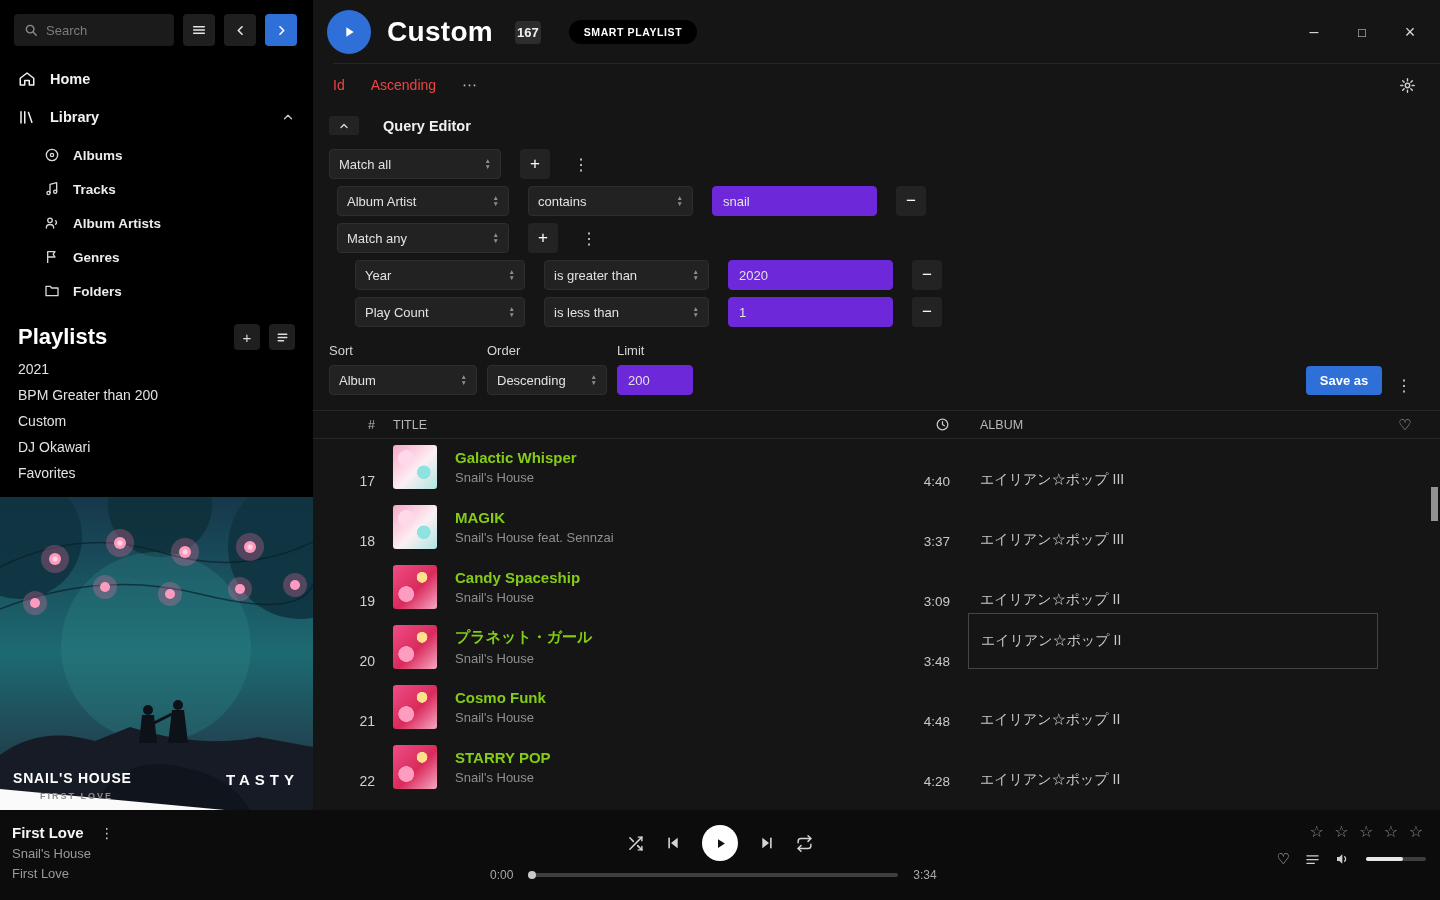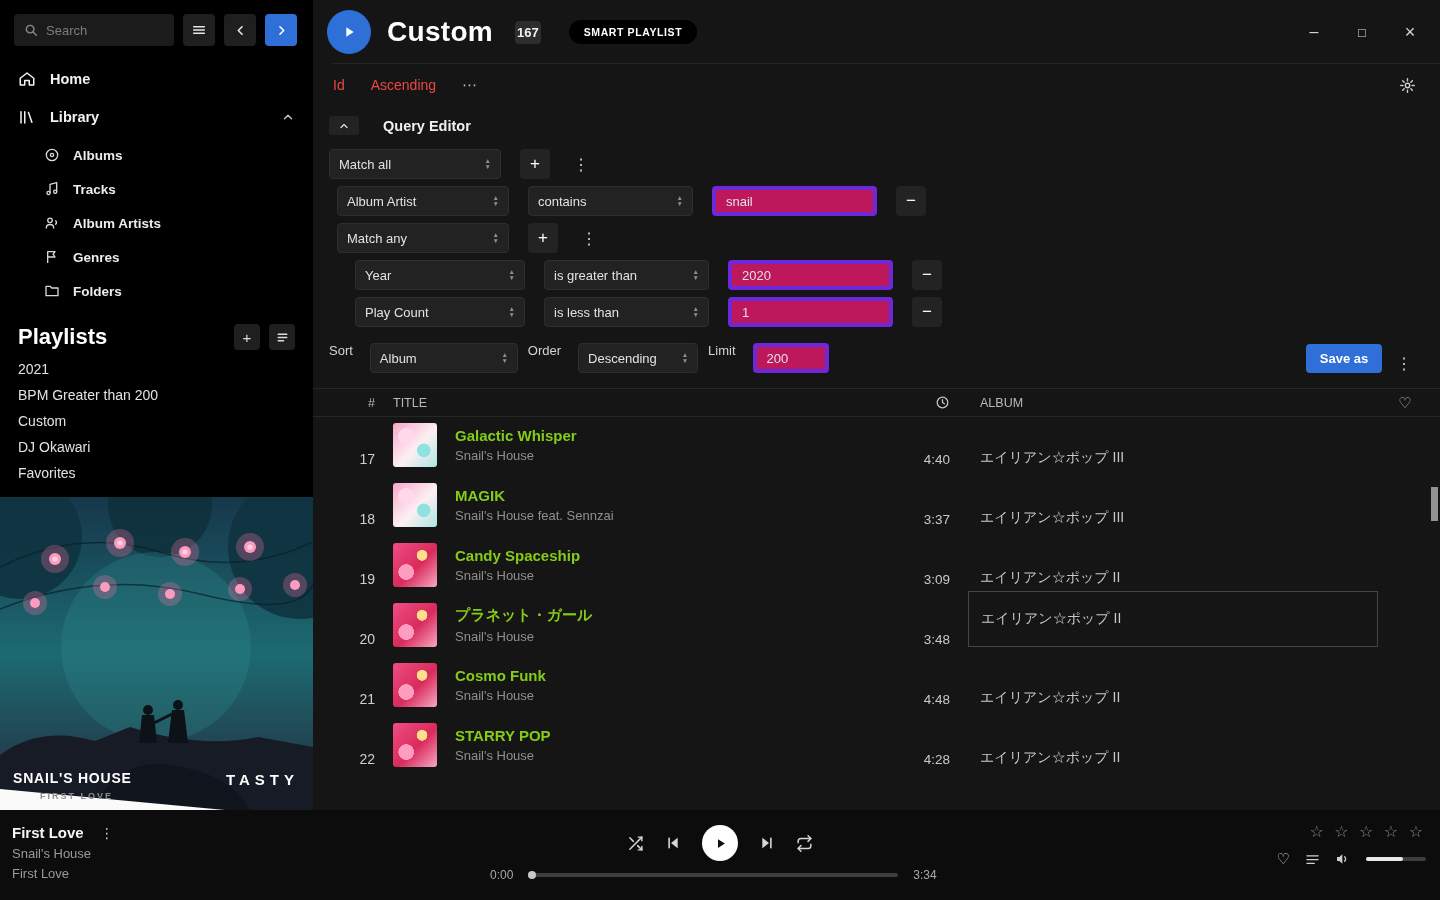--- a/index.html
+++ b/index.html
@@ -52,26 +52,26 @@
   .qe-header{display:flex;align-items:center;gap:24px;margin:8px 0 14px}
   .qe-collapse{width:30px;height:19px;background:#232323;border:none;border-radius:3px;display:flex;align-items:center;justify-content:center;color:#ddd;cursor:pointer}
   .qe-title{font-size:14.5px;font-weight:700;color:#f0f0f0}
   .qe-row{display:flex;align-items:center;gap:19px;margin-bottom:7px}
   .ind1{margin-left:8px}
   .ind2{margin-left:26px}
   .sel{height:30px;background:#222;border:1px solid #2e2e2e;border-radius:4px;display:flex;align-items:center;justify-content:space-between;gap:8px;padding:0 9px;font-size:13px;color:#e2e2e2;cursor:pointer}
   .caret{display:flex;flex-direction:column;align-items:center;color:#8f8f8f;font-size:6.5px;line-height:6px}
   .caret::before{content:"▲"}
   .caret::after{content:"▼"}
-  .tin{height:30px;background:#be185d;border:4px solid #6d28d9;border-radius:4px;color:#e2e2e2;font-size:13px;padding:0 10px;font-family:inherit;outline:none}
+  .tin{height:30px;background:#6d28d9;border:1px solid #6d28d9;border-radius:4px;color:#e2e2e2;font-size:13px;padding:0 10px;font-family:inherit;outline:none}
   .sq-btn{width:30px;height:30px;background:#232323;border:none;border-radius:4px;color:#fff;font-size:17px;display:flex;align-items:center;justify-content:center;cursor:pointer}
   .dots-btn{background:none;border:none;color:#cfcfcf;font-size:16px;padding:0 4px;cursor:pointer}
   .w172{width:172px}.w170{width:170px}.w165{width:165px}.w148{width:148px}.w120{width:120px}.w76{width:76px}
   .sort-row{display:flex;align-items:flex-end;gap:10px;margin-top:16px}
-  .stack{display:flex;flex-direction:row;gap:17px}
+  .stack{display:flex;flex-direction:column;gap:7px}
   .stack .lbl{font-size:13px;color:#d4d4d4}
   .spacer{flex:1}
   .save-btn{width:76px;height:29px;background:var(--accent);border:none;border-radius:4px;color:#fff;font-size:13px;font-weight:700;cursor:pointer}
 
   .tracklist{flex:1;display:flex;flex-direction:column;margin-top:15px;overflow:hidden}
   .tbl-header{display:flex;align-items:center;height:29px;border-top:1px solid #272727;border-bottom:1px solid #272727;color:#b9b9b9;font-size:12.5px;padding-left:16px;padding-right:8px}
   .c-idx{width:46px;text-align:right;flex:none}
   .c-main{flex:1;display:flex;align-items:center;gap:18px;padding-left:18px;min-width:0}
   .c-dur{width:86px;flex:none;display:flex;justify-content:flex-end;align-items:center;color:#c9c9c9}
   .c-album{width:428px;flex:none;padding-left:30px}

